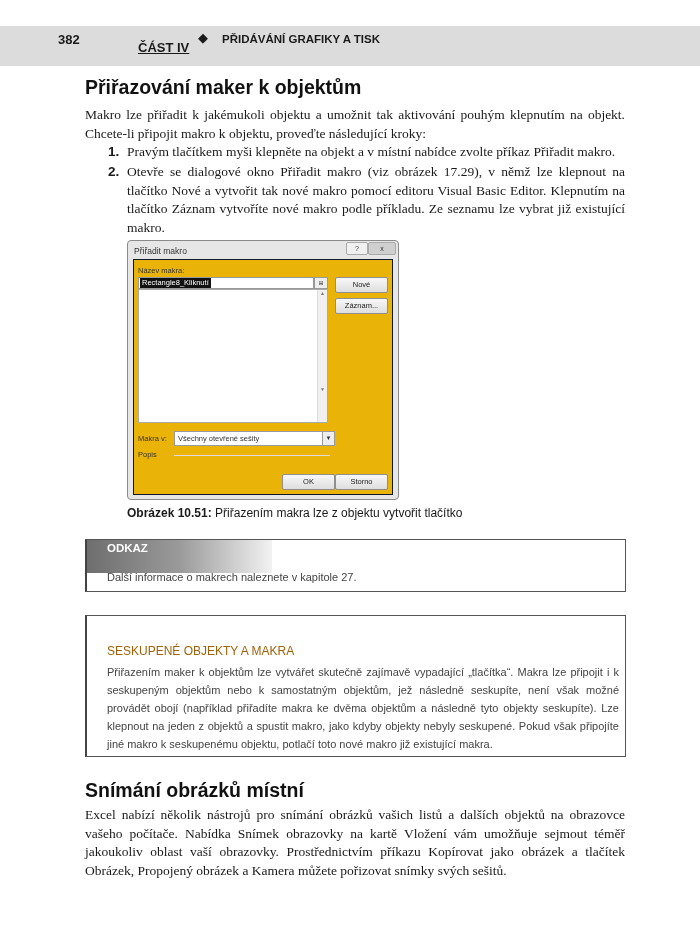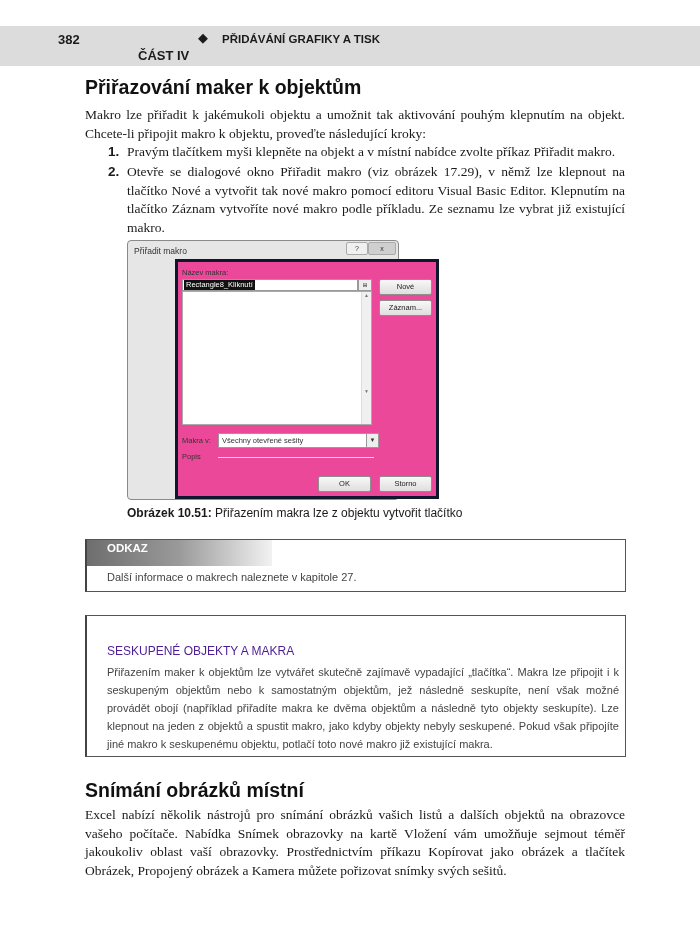--- a/index.html
+++ b/index.html
@@ -1,57 +1,57 @@
 <!DOCTYPE html>
 <html><head>
 <meta charset="utf-8">
 <style>
   html, body { margin:0; padding:0; }
   body { width:700px; height:941px; background:#fff; position:relative; overflow:hidden;
          font-family:"Liberation Serif", serif; color:#1a1a1a; }
   .header { position:absolute; left:0; top:26px; width:700px; height:40px; background:#dcdcdc; }
   .hdr-num { position:absolute; left:58px; top:6px; font-family:"Liberation Sans", sans-serif; font-weight:bold; font-size:13px; }
-  .hdr-part { position:absolute; left:138px; top:22px; font-family:"Liberation Sans", sans-serif; font-weight:bold; font-size:13px; }
+  .hdr-part { position:absolute; left:138px; top:14px; font-family:"Liberation Sans", sans-serif; font-weight:bold; font-size:13px;text-decoration:underline; }
   .hdr-diamond { position:absolute; left:198px; top:4px; font-size:13px; }
   .hdr-title { position:absolute; left:222px; top:7px; font-family:"Liberation Sans", sans-serif; font-weight:bold; font-size:11.5px; }
   h1 { position:absolute; left:85px; margin:0; font-family:"Liberation Sans", sans-serif; font-weight:bold; font-size:19.5px; color:#111; }
   .p { position:absolute; left:85px; width:540px; font-size:13.5px; line-height:18.5px; text-align:justify; }
   .li { position:absolute; left:108px; width:517px; font-size:13.5px; line-height:18.5px; text-align:justify; }
   .li .n { position:absolute; left:0; font-family:"Liberation Sans", sans-serif; font-weight:bold; }
   .li .t { display:block; margin-left:19px; }
 
   
   .dlg { position:absolute; left:127px; top:240px; width:270px; height:258px; background:#e6e6e6;
          border:1px solid #8a8a8a; border-radius:4px; font-family:"Liberation Sans", sans-serif; font-size:7.5px; color:#333; }
   .dlg-title { position:absolute; left:6px; top:5px; font-size:8.5px; }
   .dlg-help { position:absolute; left:218px; top:1px; width:20px; height:11px; border:1px solid #aaa; background:#f0f0f0; font-size:7px; text-align:center; line-height:11px; border-radius:2px; }
   .dlg-close { position:absolute; left:240px; top:1px; width:26px; height:11px; border:1px solid #aaa; background:#cfcfcf; font-size:7px; text-align:center; line-height:11px; border-radius:2px; }
-  .dlg-inner { position:absolute; left:5px; top:18px; width:258px; height:234px; background:#ec4899; border:3px solid #0f172a;margin-left:42px; }
+  .dlg-inner { position:absolute; left:5px; top:18px; width:258px; height:234px; background:#eab308; border:1px solid #0f172a; }
   .lbl-name { position:absolute; left:4px; top:6px; }
   .name-input { position:absolute; left:4px; top:17px; width:174px; height:10px; background:#fff; border:1px solid #999; }
   .name-sel { position:absolute; left:1px; top:0; background:#111; color:#fff; padding:0 2px; font-size:7.5px; line-height:10px; }
   .name-btn { position:absolute; left:180px; top:17px; width:12px; height:10px; border:1px solid #999; background:#eee; font-size:6px; text-align:center; line-height:10px; }
   .macro-list { position:absolute; left:4px; top:29px; width:188px; height:132px; background:#fff; border:1px solid #aaa; }
   .scroll { position:absolute; right:0; top:0; width:9px; height:100%; background:#f0f0f0; border-left:1px solid #ddd; font-size:5px; color:#777; text-align:center; }
   .btn { position:absolute; width:51px; height:14px; border:1px solid #8f8f8f; border-radius:2px; background:linear-gradient(#f8f8f8,#dedede);
          text-align:center; line-height:14px; font-size:7.5px; color:#222; }
   .lbl-in { position:absolute; left:4px; top:174px; }
   .combo { position:absolute; left:40px; top:171px; width:156px; height:13px; background:#fff; border:1px solid #999; line-height:13px; padding-left:3px; }
   .combo-arr { position:absolute; right:0; top:0; width:11px; height:13px; border-left:1px solid #999; background:#eee; font-size:6px; text-align:center; line-height:13px; }
   .lbl-desc { position:absolute; left:4px; top:190px; }
   .desc-line { position:absolute; left:40px; top:195px; width:156px; height:1px; background:#ddd; }
 
   .caption { position:absolute; left:127px; top:506px; font-family:"Liberation Sans", sans-serif; font-size:12px; }
   .caption b { font-weight:bold;margin-top:48px; }
 
   .box { position:absolute; left:85px; width:538px; border:1px solid #555; border-left:2px solid #444; }
-  .box-tag { position:absolute; left:0; top:0; height:26px; width:185px; background:linear-gradient(90deg,#6e6e6e 0%,#9a9a9a 50%,#f2f2f2 100%);
+  .box-tag { position:absolute; left:0; top:0; height:33px; width:185px; background:linear-gradient(90deg,#6e6e6e 0%,#9a9a9a 50%,#f2f2f2 100%);
              color:#fff; font-family:"Liberation Sans", sans-serif; font-weight:bold; font-size:11.5px; line-height:17px; padding-left:20px; box-sizing:border-box; }
   .box-text { position:absolute; left:20px; font-family:"Liberation Sans", sans-serif; font-size:11px; color:#444; line-height:18px; width:512px; text-align:justify; }
-  .box-sub { position:absolute; left:20px; font-family:"Liberation Sans", sans-serif; font-size:12px; color:#4c1d95; }
+  .box-sub { position:absolute; left:20px; font-family:"Liberation Sans", sans-serif; font-size:12px; color:#a16207; }
 </style>
 </head>
 <body>
 
 <div class="header">
   <span class="hdr-num">382</span>
   <span class="hdr-part">ČÁST IV</span>
   <span class="hdr-diamond">◆</span>
   <span class="hdr-title">PŘIDÁVÁNÍ GRAFIKY A TISK</span>
 </div>
@@ -83,21 +83,21 @@
     </div>
     <div class="btn" style="left:201px;top:17px;">Nové</div>
     <div class="btn" style="left:201px;top:38px;">Záznam...</div>
     <span class="lbl-in">Makra v:</span>
     <div class="combo">
       <span>Všechny otevřené sešity</span>
       <span class="combo-arr">▼</span>
     </div>
     <span class="lbl-desc">Popis</span>
     <div class="desc-line"></div>
-    <div class="btn" style="left:140px;top:214px;">OK</div>
+    <div class="btn" style="left:148px;top:214px;">OK</div>
     <div class="btn" style="left:201px;top:214px;">Storno</div>
   </div>
 </div>
 
 <div class="caption">
   <b>Obrázek 10.51:</b><span> Přiřazením makra lze z objektu vytvořit tlačítko</span>
 </div>
 
 <div class="box" style="top:539px;height:51px;">
   <div class="box-tag">ODKAZ</div>

